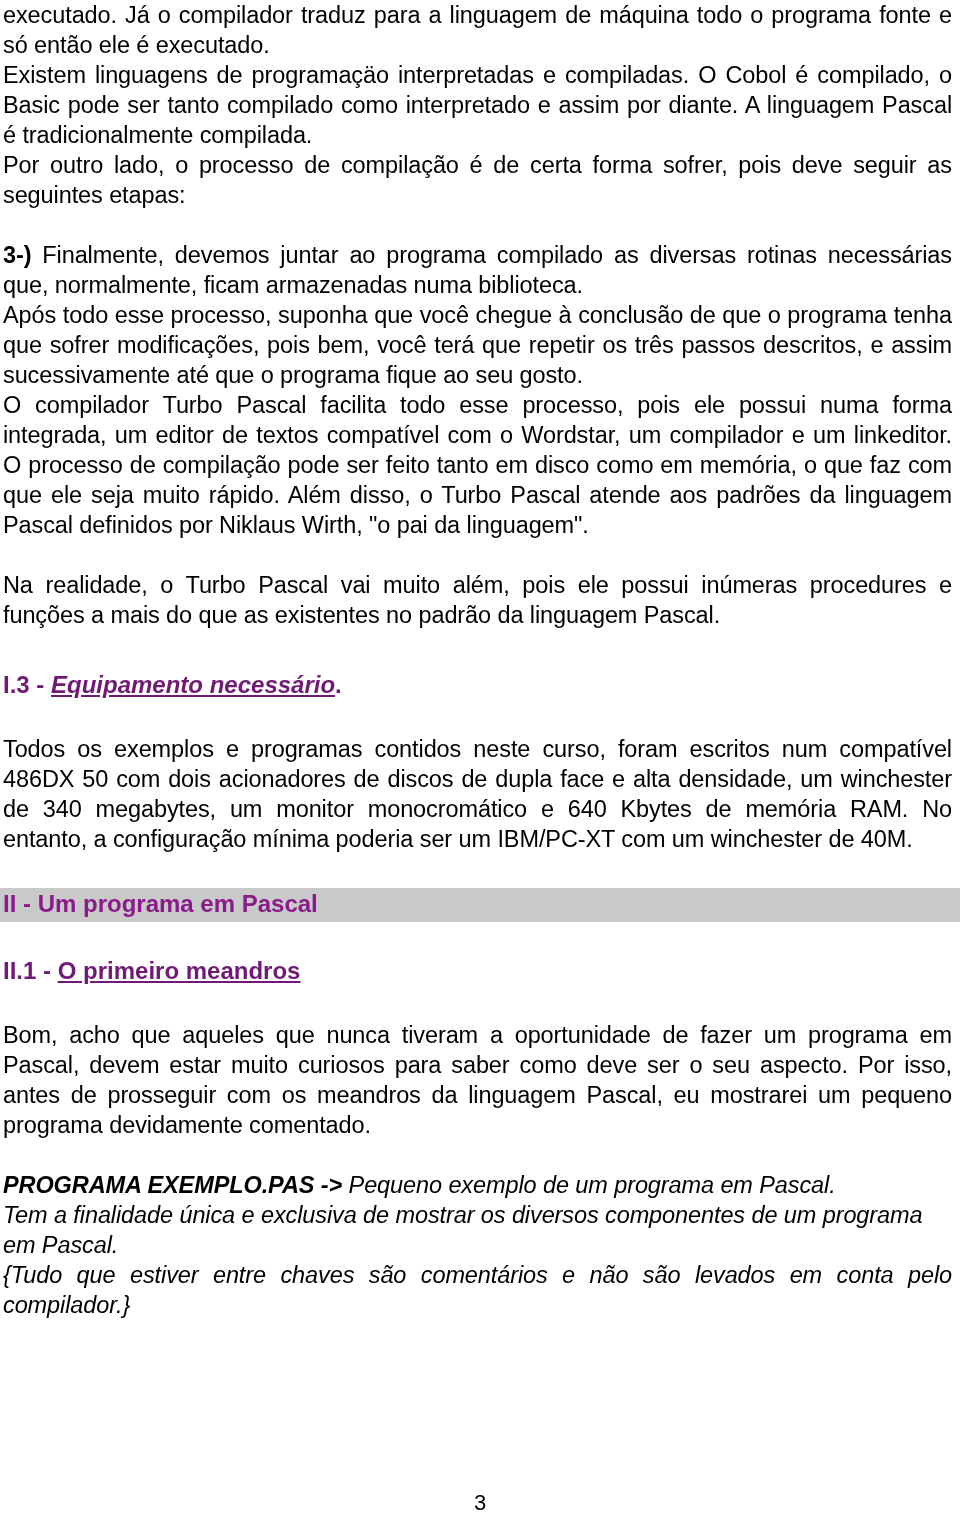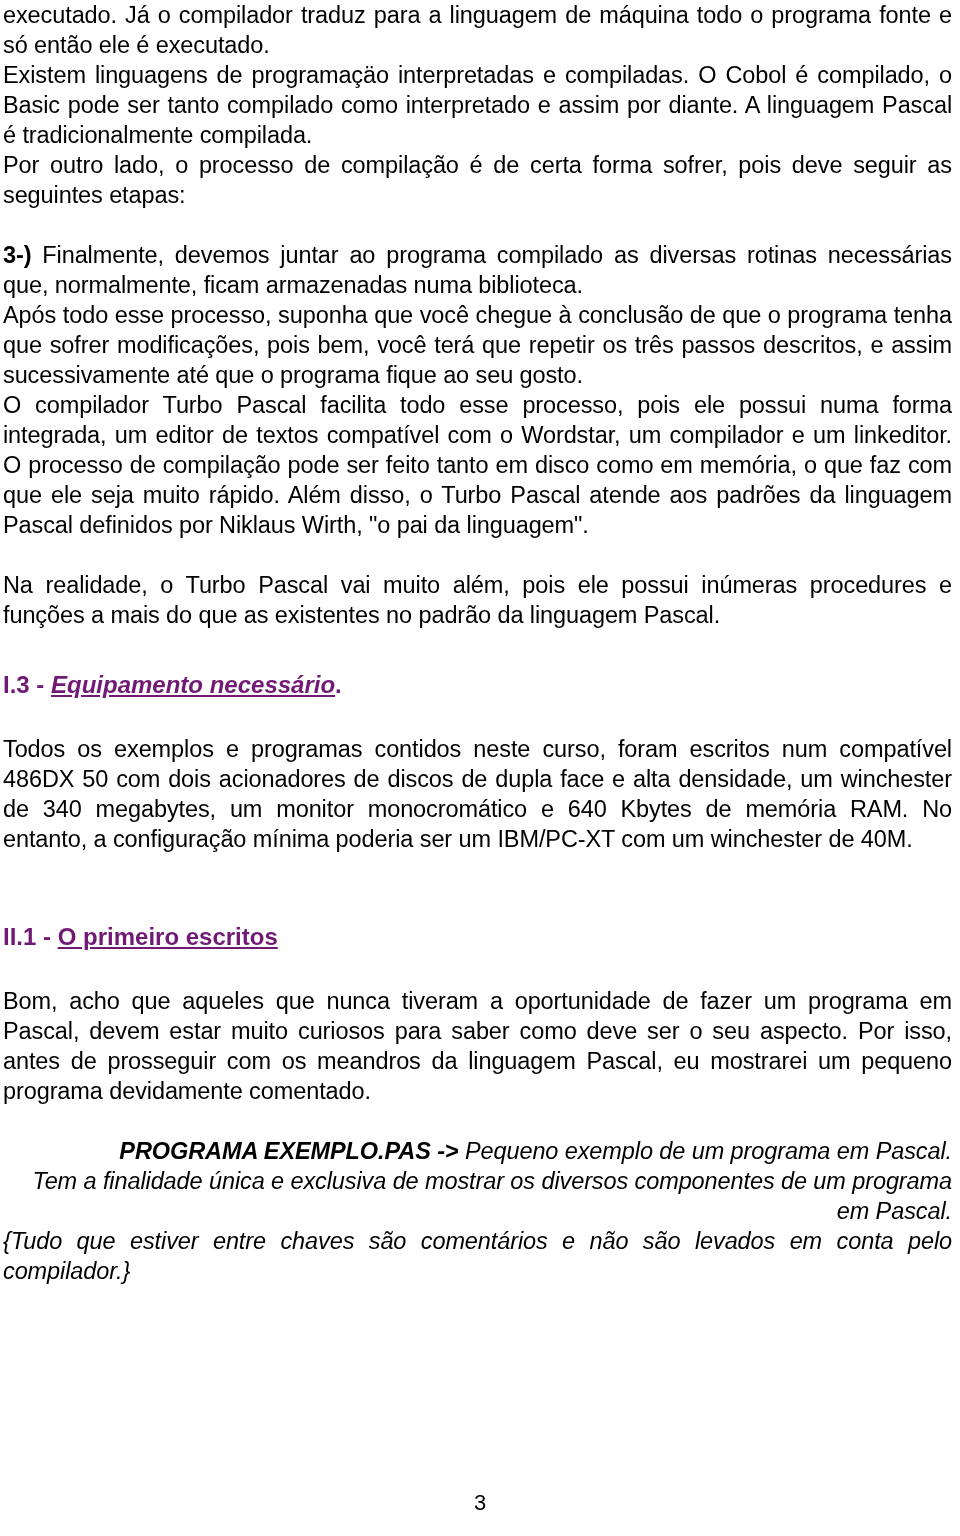--- a/index.html
+++ b/index.html
@@ -77,21 +77,21 @@
     margin: 0;
     white-space: nowrap;
   }
 
   
   .prog {
     font-size: 23.5px;
     line-height: 30px;
     font-style: italic;
     margin: 0;
-    text-align: right;
+    text-align: left;
     letter-spacing: -0.1px;
   }
   .prog.justify { text-align: justify; }
   .prog b { font-weight: bold; }
 
   
   .pagenum {
     position: absolute;
     left: 0;
     right: 0;
@@ -129,24 +129,27 @@
   <div class="gap-lg"></div>
 
   <p class="head-blue"><span class="num">I.3 - </span><span class="ul-ital">Equipamento necessário</span><span class="tail">.</span></p>
 
   <div class="gap-md"></div>
 
   <p class="para">Todos os exemplos e programas contidos neste curso, foram escritos num compatível 486DX 50 com dois acionadores de discos de dupla face e alta densidade, um winchester de 340 megabytes, um monitor monocromático e 640 Kbytes de memória RAM. No entanto, a configuração mínima poderia ser um IBM/PC-XT com um winchester de 40M.</p>
 
   <div class="gap-md"></div>
 
+  <div class="band">
+    <p class="band-title">II - Um programa em Pascal</p>
+  </div>
 
   <div class="gap-md"></div>
 
-  <p class="head-blue"><span class="num">II.1 - </span><span class="ul-plain">O primeiro escritos</span></p>
+  <p class="head-blue"><span class="num">II.1 - </span><span class="ul-plain">O primeiro meandros</span></p>
 
   <div class="gap-md"></div>
 
   <p class="para">Bom, acho que aqueles que nunca tiveram a oportunidade de fazer um programa em Pascal, devem estar muito curiosos para saber como deve ser o seu aspecto. Por isso, antes de prosseguir com os meandros da linguagem Pascal, eu mostrarei um pequeno programa devidamente comentado.</p>
 
   <div class="gap-sm"></div>
 
   <p class="prog"><b>PROGRAMA EXEMPLO.PAS -&gt;</b><span>  Pequeno exemplo de um programa em Pascal.</span></p>
 
   <p class="prog">Tem a finalidade  única e  exclusiva de mostrar os diversos componentes de um programa em Pascal.</p>

